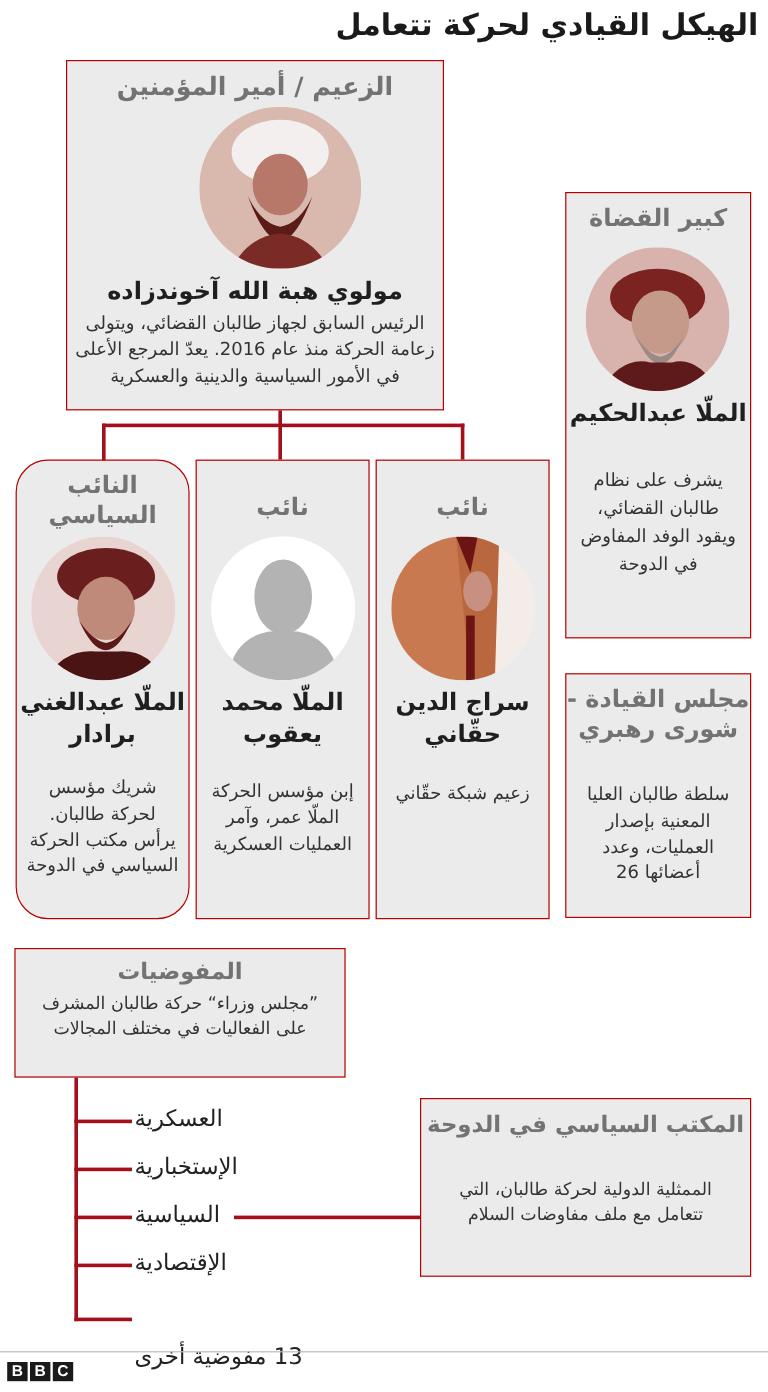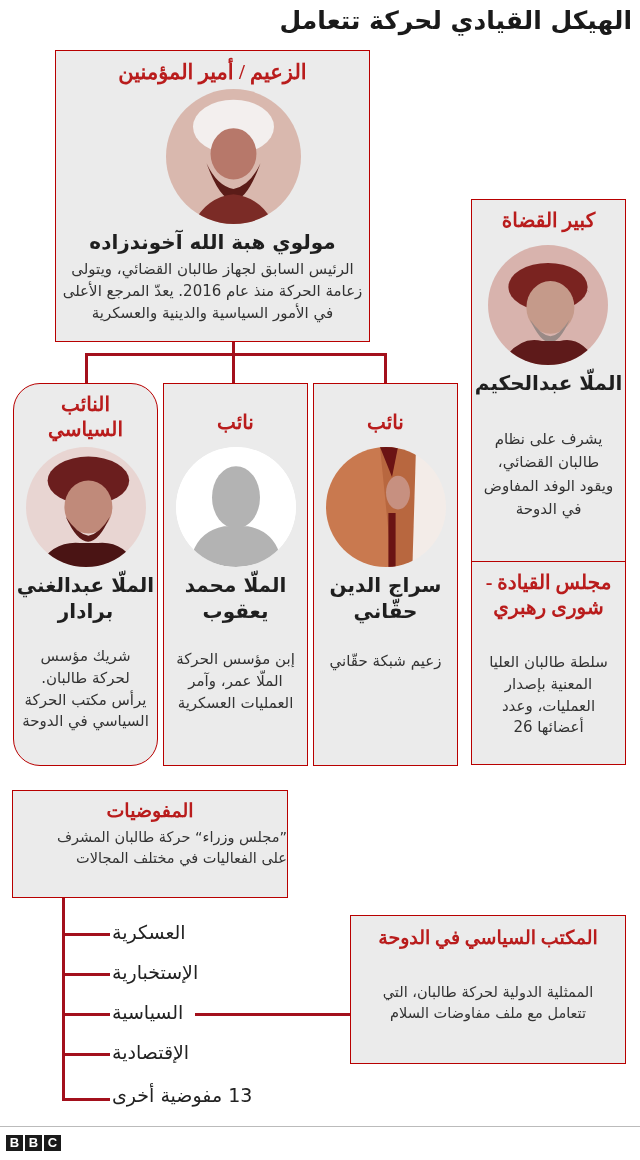--- a/index.html
+++ b/index.html
@@ -1,20 +1,20 @@
 <!DOCTYPE html>
 <html><head>
 <meta charset="utf-8">
 <style>
   * { box-sizing: border-box; margin: 0; padding: 0; }
   html, body { width: 640px; height: 1160px; background: #ffffff; overflow: hidden; }
   body { position: relative; font-family: "DejaVu Sans", sans-serif; color: #222222; direction: rtl; }
   .title { position: absolute; right: 8px; top: 6px; font-size: 25px; font-weight: bold; color: #1a1a1a; white-space: nowrap; }
   .box { position: absolute; background: #ebebeb; border: 1.5px solid #b80000; text-align: center; }
-  .hdr { font-weight: bold; color: #b91c1c; line-height: 1.25; font-family: Liberation Serif, serif; }
+  .hdr { font-weight: bold; color: #737373; line-height: 1.25; }
   .name { font-weight: bold; color: #1f1f1f; line-height: 1.3; }
   .desc { color: #333333; line-height: 1.45; }
   .line { position: absolute; background: #a3101c; }
   .photo { position: absolute; border-radius: 50%; overflow: hidden; }
   .photo svg { width: 100%; height: 100%; display: block; }
   .abs { position: absolute; left: 0; right: 0; }
   .footer-rule { position: absolute; left: 0; right: 0; top: 1126px; height: 1px; background: #bbbbbb; }
   .bbc { position: absolute; left: 6px; top: 1135px; display: flex; gap: 2px; direction: ltr; }
   .bbc span { width: 17px; height: 16px; background: #1a1a1a; color: #fff; font-family: "Liberation Sans", sans-serif; font-weight: bold; font-size: 13px; line-height: 16px; text-align: center; }
   .list-item { position: absolute; right: 0; font-size: 19px; color: #222; white-space: nowrap; }
@@ -41,21 +41,21 @@
     <div>زعامة الحركة منذ عام 2016. يعدّ المرجع الأعلى</div>
     <div>في الأمور السياسية والدينية والعسكرية</div>
   </div>
 </div>
 
 <div class="line" style="left:232px; top:342px; width:3px; height:44px;"></div>
 <div class="line" style="left:85px; top:353px; width:302px; height:3px;"></div>
 <div class="line" style="left:85px; top:353px; width:3px; height:33px;"></div>
 <div class="line" style="left:384px; top:353px; width:3px; height:33px;"></div>
 
-<div class="box" style="left:471px; top:160px; width:155px; height:372px;margin-top:39px;">
+<div class="box" style="left:471px; top:160px; width:155px; height:372px;">
   <div class="abs hdr" style="top:8px; font-size:20px;">كبير القضاة</div>
   <div class="photo" style="left:16px; top:45px; width:120px; height:120px;">
     <svg viewBox="0 0 100 100">
       <rect width="100" height="100" fill="#d8b3ad"></rect>
       <path d="M18 40 Q50 0 85 40 L80 35 Q50 15 22 35Z" fill="#6e1d1d"></path>
       <ellipse cx="50" cy="35" rx="33" ry="20" fill="#7a2320"></ellipse>
       <ellipse cx="52" cy="52" rx="20" ry="22" fill="#c59a8a"></ellipse>
       <path d="M35 62 Q52 100 68 62 Q60 75 52 76 Q44 75 35 62Z" fill="#9a8a86"></path>
       <path d="M10 100 Q25 75 45 80 L60 80 Q78 75 92 100Z" fill="#5e1a1a"></path>
     </svg>
@@ -144,21 +144,21 @@
   <div class="abs desc" style="top:90px; font-size:15px;">
     <div>سلطة طالبان العليا</div>
     <div>المعنية بإصدار</div>
     <div>العمليات، وعدد</div>
     <div>أعضائها 26</div>
   </div>
 </div>
 
 <div class="box" style="left:12px; top:790px; width:276px; height:108px;">
   <div class="abs hdr" style="top:8px; font-size:19px;">المفوضيات</div>
-  <div class="abs desc" style="top:36px; font-size:14.5px;text-align:right;">
+  <div class="abs desc" style="top:36px; font-size:14.5px;">
     <div>”مجلس وزراء“ حركة طالبان المشرف</div>
     <div>على الفعاليات في مختلف المجالات</div>
   </div>
 </div>
 
 <div class="line" style="left:62px; top:898px; width:3px; height:203px;"></div>
 <div class="line" style="left:62px; top:933px; width:48px; height:3px;"></div>
 <div class="line" style="left:62px; top:973px; width:48px; height:3px;"></div>
 <div class="line" style="left:62px; top:1013px; width:48px; height:3px;"></div>
 <div class="line" style="left:62px; top:1053px; width:48px; height:3px;"></div>
@@ -170,21 +170,21 @@
 </div>
 <div style="position:absolute; left:112px; top:961px; width:120px; height:30px;">
   <div class="list-item" style="right:auto; left:0;">الإستخبارية</div>
 </div>
 <div style="position:absolute; left:112px; top:1001px; width:120px; height:30px;">
   <div class="list-item" style="right:auto; left:0;">السياسية</div>
 </div>
 <div style="position:absolute; left:112px; top:1041px; width:120px; height:30px;">
   <div class="list-item" style="right:auto; left:0;">الإقتصادية</div>
 </div>
-<div style="position:absolute; left:112px; top:1084px; width:170px; height:30px;">
+<div style="position:absolute; left:112px; top:1120px; width:170px; height:30px;">
   <div class="list-item" style="right:auto; left:0;">13 مفوضية أخرى</div>
 </div>
 
 <div class="box" style="left:350px; top:915px; width:276px; height:149px;">
   <div class="abs hdr" style="top:10px; font-size:19px;">المكتب السياسي في الدوحة</div>
   <div class="abs desc" style="top:66px; font-size:14.5px;">
     <div>الممثلية الدولية لحركة طالبان، التي</div>
     <div>تتعامل مع ملف مفاوضات السلام</div>
   </div>
 </div>

